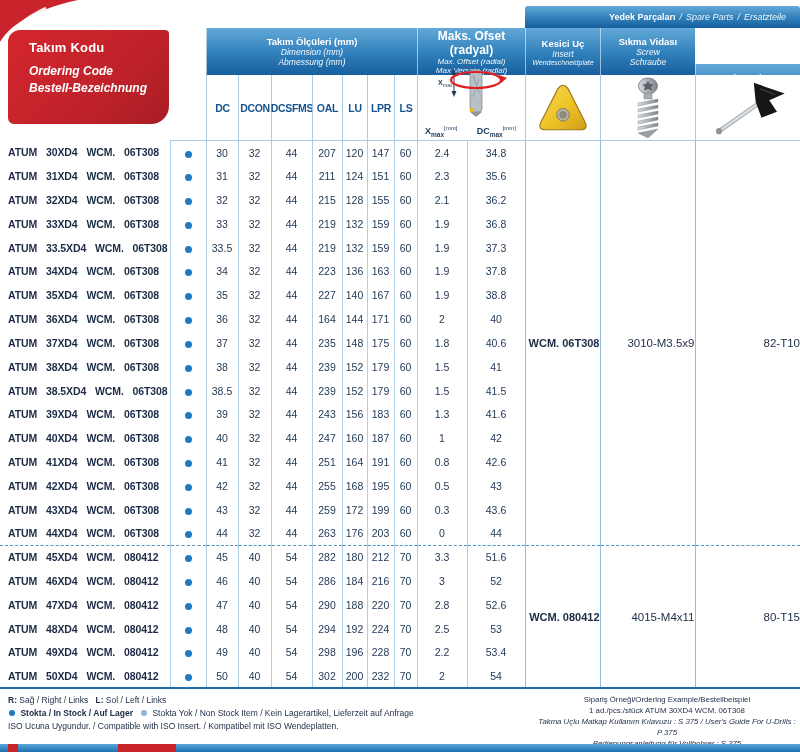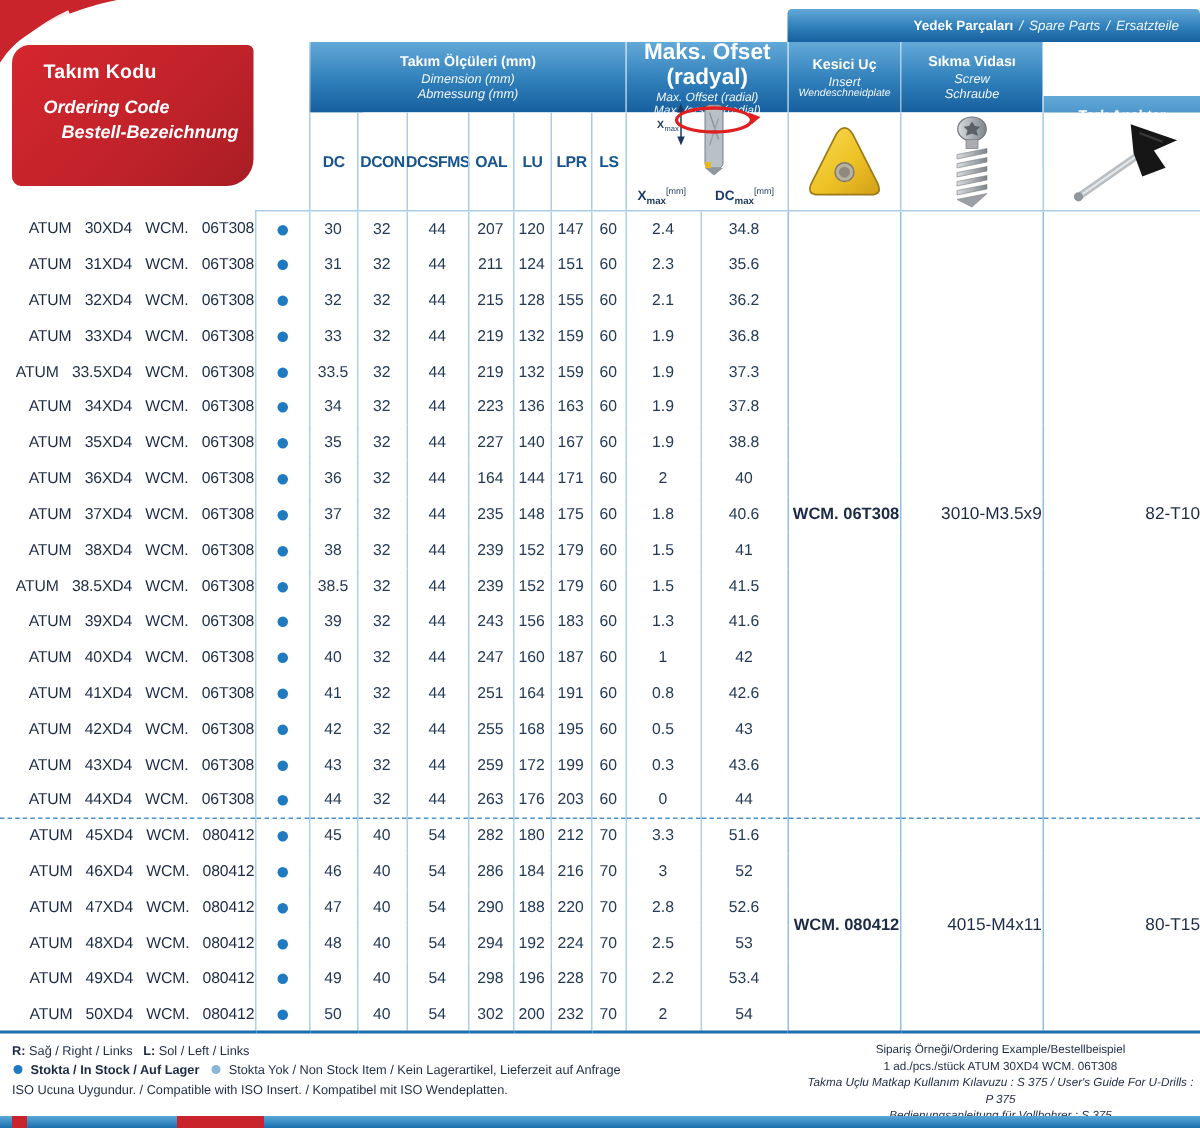--- a/index.html
+++ b/index.html
@@ -8,39 +8,39 @@
 
   
   .header { position:absolute; top:0; left:0; width:800px; height:140px; }
   .corner { position:absolute; top:0; left:0; }
 
   .red-box { position:absolute; left:8px; top:30px; width:161px; height:94px;
     background:linear-gradient(135deg,#d4262e 0%, #c0222a 60%, #a81d24 100%);
     border-radius:12px 4px 18px 6px; color:#fff; padding:10px 10px 0 21px; }
   .red-box .l1 { font-size:13px; font-weight:bold; letter-spacing:.2px; }
   .red-box .l2 { font-size:12px; font-weight:bold; font-style:italic; margin-top:9px; }
-  .red-box .l3 { font-size:12px; font-weight:bold; font-style:italic; margin-top:3px;text-align:right; }
+  .red-box .l3 { font-size:12px; font-weight:bold; font-style:italic; margin-top:3px; }
 
   .blue { background:linear-gradient(180deg,#63a9d8 0%, #2f7fba 55%, #175f9e 100%);
     color:#fff; text-align:center; position:absolute; display:flex; flex-direction:column;
     justify-content:center; align-items:center; }
   .blue .t1 { font-size:9.5px; font-weight:bold; }
   .blue .t2, .blue .t3 { font-size:8.5px; font-style:italic; color:rgba(255,255,255,.93); }
   .sep { border-left:1px solid rgba(255,255,255,.55); }
 
   .spare-band { left:525px; top:6px; width:275px; height:22px; flex-direction:row; gap:4px;
     padding-left:70px; font-size:9px; border-radius:3px 3px 0 0; }
   .spare-band .b { font-weight:bold; }
   .spare-band .i { font-style:italic; color:rgba(255,255,255,.93); }
 
   .stok-h   { left:170px; top:28px; width:36px;  height:112px; justify-content:flex-start; padding-top:7px;margin-left:36px; }
   .stok-h .t1{ font-size:9px; } .stok-h .t2,.stok-h .t3{ font-size:8px; }
   .dims-h   { left:206px; top:28px; width:211px; height:47px; }
   .offset-h { left:417px; top:28px; width:108px; height:47px; }
-  .offset-h .t1{ font-size:15px; } .offset-h .t2,.offset-h .t3{ font-size:8px; }
+  .offset-h .t1{ font-size:12px; } .offset-h .t2,.offset-h .t3{ font-size:8px; }
   .insert-h { left:525px; top:28px; width:75px;  height:47px; }
   .insert-h .t3{ font-size:7px; }
   .screw-h  { left:600px; top:28px; width:95px;  height:47px; }
   .torx-h   { left:695px; top:28px; width:105px; height:47px;margin-top:36px; }
 
   .subarea { position:absolute; top:75px; height:65px; background:#fff; }
   .dim-sub  { left:206px; width:211px; display:flex; }
   .dim-cell { display:flex; align-items:center; justify-content:center;
     border-left:1px solid #a9cde8; font-weight:bold; color:#16548f;
     font-size:10.5px; letter-spacing:-0.3px; height:65px; }
@@ -57,21 +57,21 @@
   .lbl sub { font-size:6.5px; }
   .lbl .unit { font-size:6px; vertical-align:super; font-weight:normal; }
   .lbl-x  { left:7px; }
   .lbl-dc { right:9px; }
 
   
   table.body { position:absolute; top:140px; left:0; width:800px;
     border-collapse:collapse; table-layout:fixed; }
   td { height:23.82px; padding:0; vertical-align:middle; }
   tbody tr:first-child td:not(.code) { border-top:1px solid #a9cde8; }
-  td.code { text-align:right; padding-left:8px; font-weight:normal; font-size:10.5px;
+  td.code { text-align:left; padding-left:8px; font-weight:bold; font-size:10.5px;
     color:#1c2b45; word-spacing:6px; white-space:nowrap; letter-spacing:-0.1px; }
   td.stock { border-left:1px solid #aecfe8; text-align:center; }
   .dot { width:7px; height:7px; border-radius:50%; background:#1f7ac0; display:inline-block; }
   td.num { border-left:1px solid #aecfe8; text-align:center; font-size:10.5px; color:#233a57; }
   td.merge { border-left:1px solid #8fc0e2; text-align:right; font-size:11.5px; color:#1c2b45; }
   td.insert-c { font-weight:bold; font-size:11px; }
   tr.group-start td { border-top:1.5px dashed #4a94cc; }
   tr:last-child td, td.g1 { border-bottom:2.5px solid #1b6fae; }
 
   

